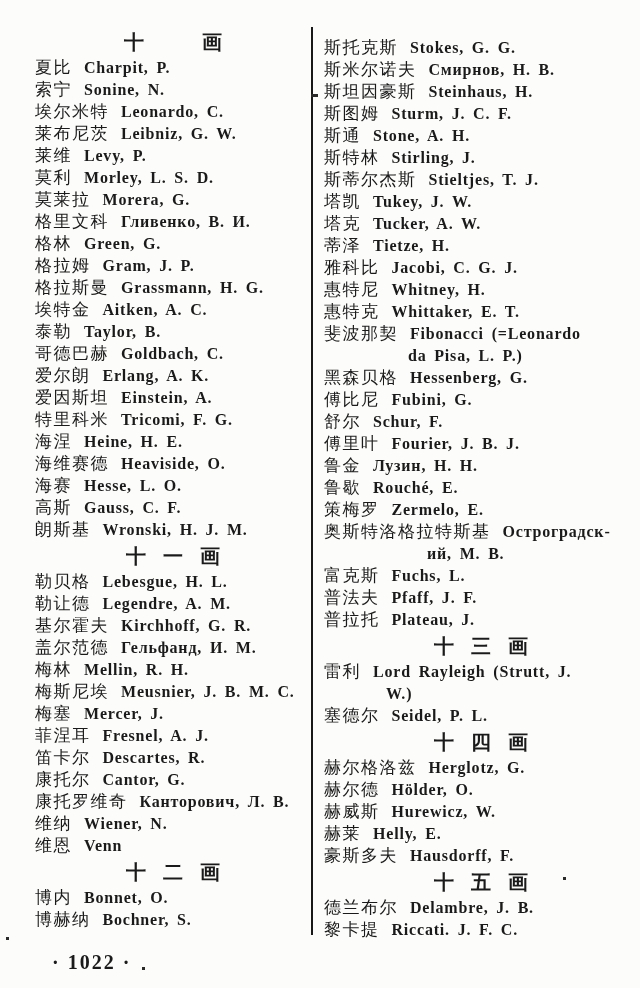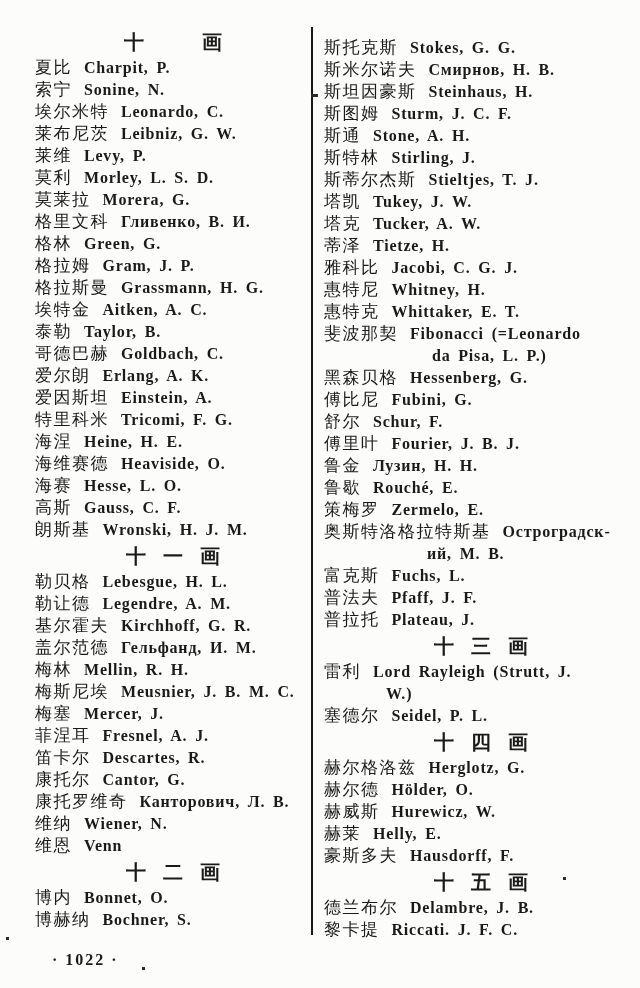--- a/index.html
+++ b/index.html
@@ -26,21 +26,21 @@
   }
   .gap-wide { gap:58px; }
   .gap-norm { gap:17px; }
 
   .divider {
     position:absolute; left:311px; top:27px;
     width:2px; height:908px; background:#181818;
   }
   .page-number {
     position:absolute; left:52px; top:951px;
-    font-size:16px; font-weight:bold; letter-spacing:2px;
+    font-size:20px; font-weight:bold; letter-spacing:2px;
   }
   .artifact { position:absolute; background:#2a2a2a; }
   #art-tick { left:311px; top:94px;  width:7px; height:3px; }
   #art-dot1 { left:6px;   top:937px; width:3px; height:3px; }
   #art-dot2 { left:142px; top:967px; width:3px; height:3px; }
   #art-dot3 { left:563px; top:877px; width:3px; height:3px; }
 </style>
 </head>
 <body>
 
@@ -108,21 +108,21 @@
     <div class="row"><span class="cn">斯通</span><span class="la">Stone, A. H.</span></div>
     <div class="row"><span class="cn">斯特林</span><span class="la">Stirling, J.</span></div>
     <div class="row"><span class="cn">斯蒂尔杰斯</span><span class="la">Stieltjes, T. J.</span></div>
     <div class="row"><span class="cn">塔凯</span><span class="la">Tukey, J. W.</span></div>
     <div class="row"><span class="cn">塔克</span><span class="la">Tucker, A. W.</span></div>
     <div class="row"><span class="cn">蒂泽</span><span class="la">Tietze, H.</span></div>
     <div class="row"><span class="cn">雅科比</span><span class="la">Jacobi, C. G. J.</span></div>
     <div class="row"><span class="cn">惠特尼</span><span class="la">Whitney, H.</span></div>
     <div class="row"><span class="cn">惠特克</span><span class="la">Whittaker, E. T.</span></div>
     <div class="row"><span class="cn">斐波那契</span><span class="la">Fibonacci (=Leonardo</span></div>
-    <div class="row"><span class="la" style="margin-left: 108px; text-align: right;">da Pisa, L. P.)</span></div>
+    <div class="row"><span class="la" style="margin-left: 84px; text-align: right;">da Pisa, L. P.)</span></div>
     <div class="row"><span class="cn">黑森贝格</span><span class="la">Hessenberg, G.</span></div>
     <div class="row"><span class="cn">傅比尼</span><span class="la">Fubini, G.</span></div>
     <div class="row"><span class="cn">舒尔</span><span class="la">Schur, F.</span></div>
     <div class="row"><span class="cn">傅里叶</span><span class="la">Fourier, J. B. J.</span></div>
     <div class="row"><span class="cn">鲁金</span><span class="la">Лузин, Н. Н.</span></div>
     <div class="row"><span class="cn">鲁歇</span><span class="la">Rouché, E.</span></div>
     <div class="row"><span class="cn">策梅罗</span><span class="la">Zermelo, E.</span></div>
     <div class="row"><span class="cn">奥斯特洛格拉特斯基</span><span class="la">Остроградск-</span></div>
     <div class="row"><span class="la" style="margin-left: 103px;">ий, М. В.</span></div>
     <div class="row"><span class="cn">富克斯</span><span class="la">Fuchs, L.</span></div>

